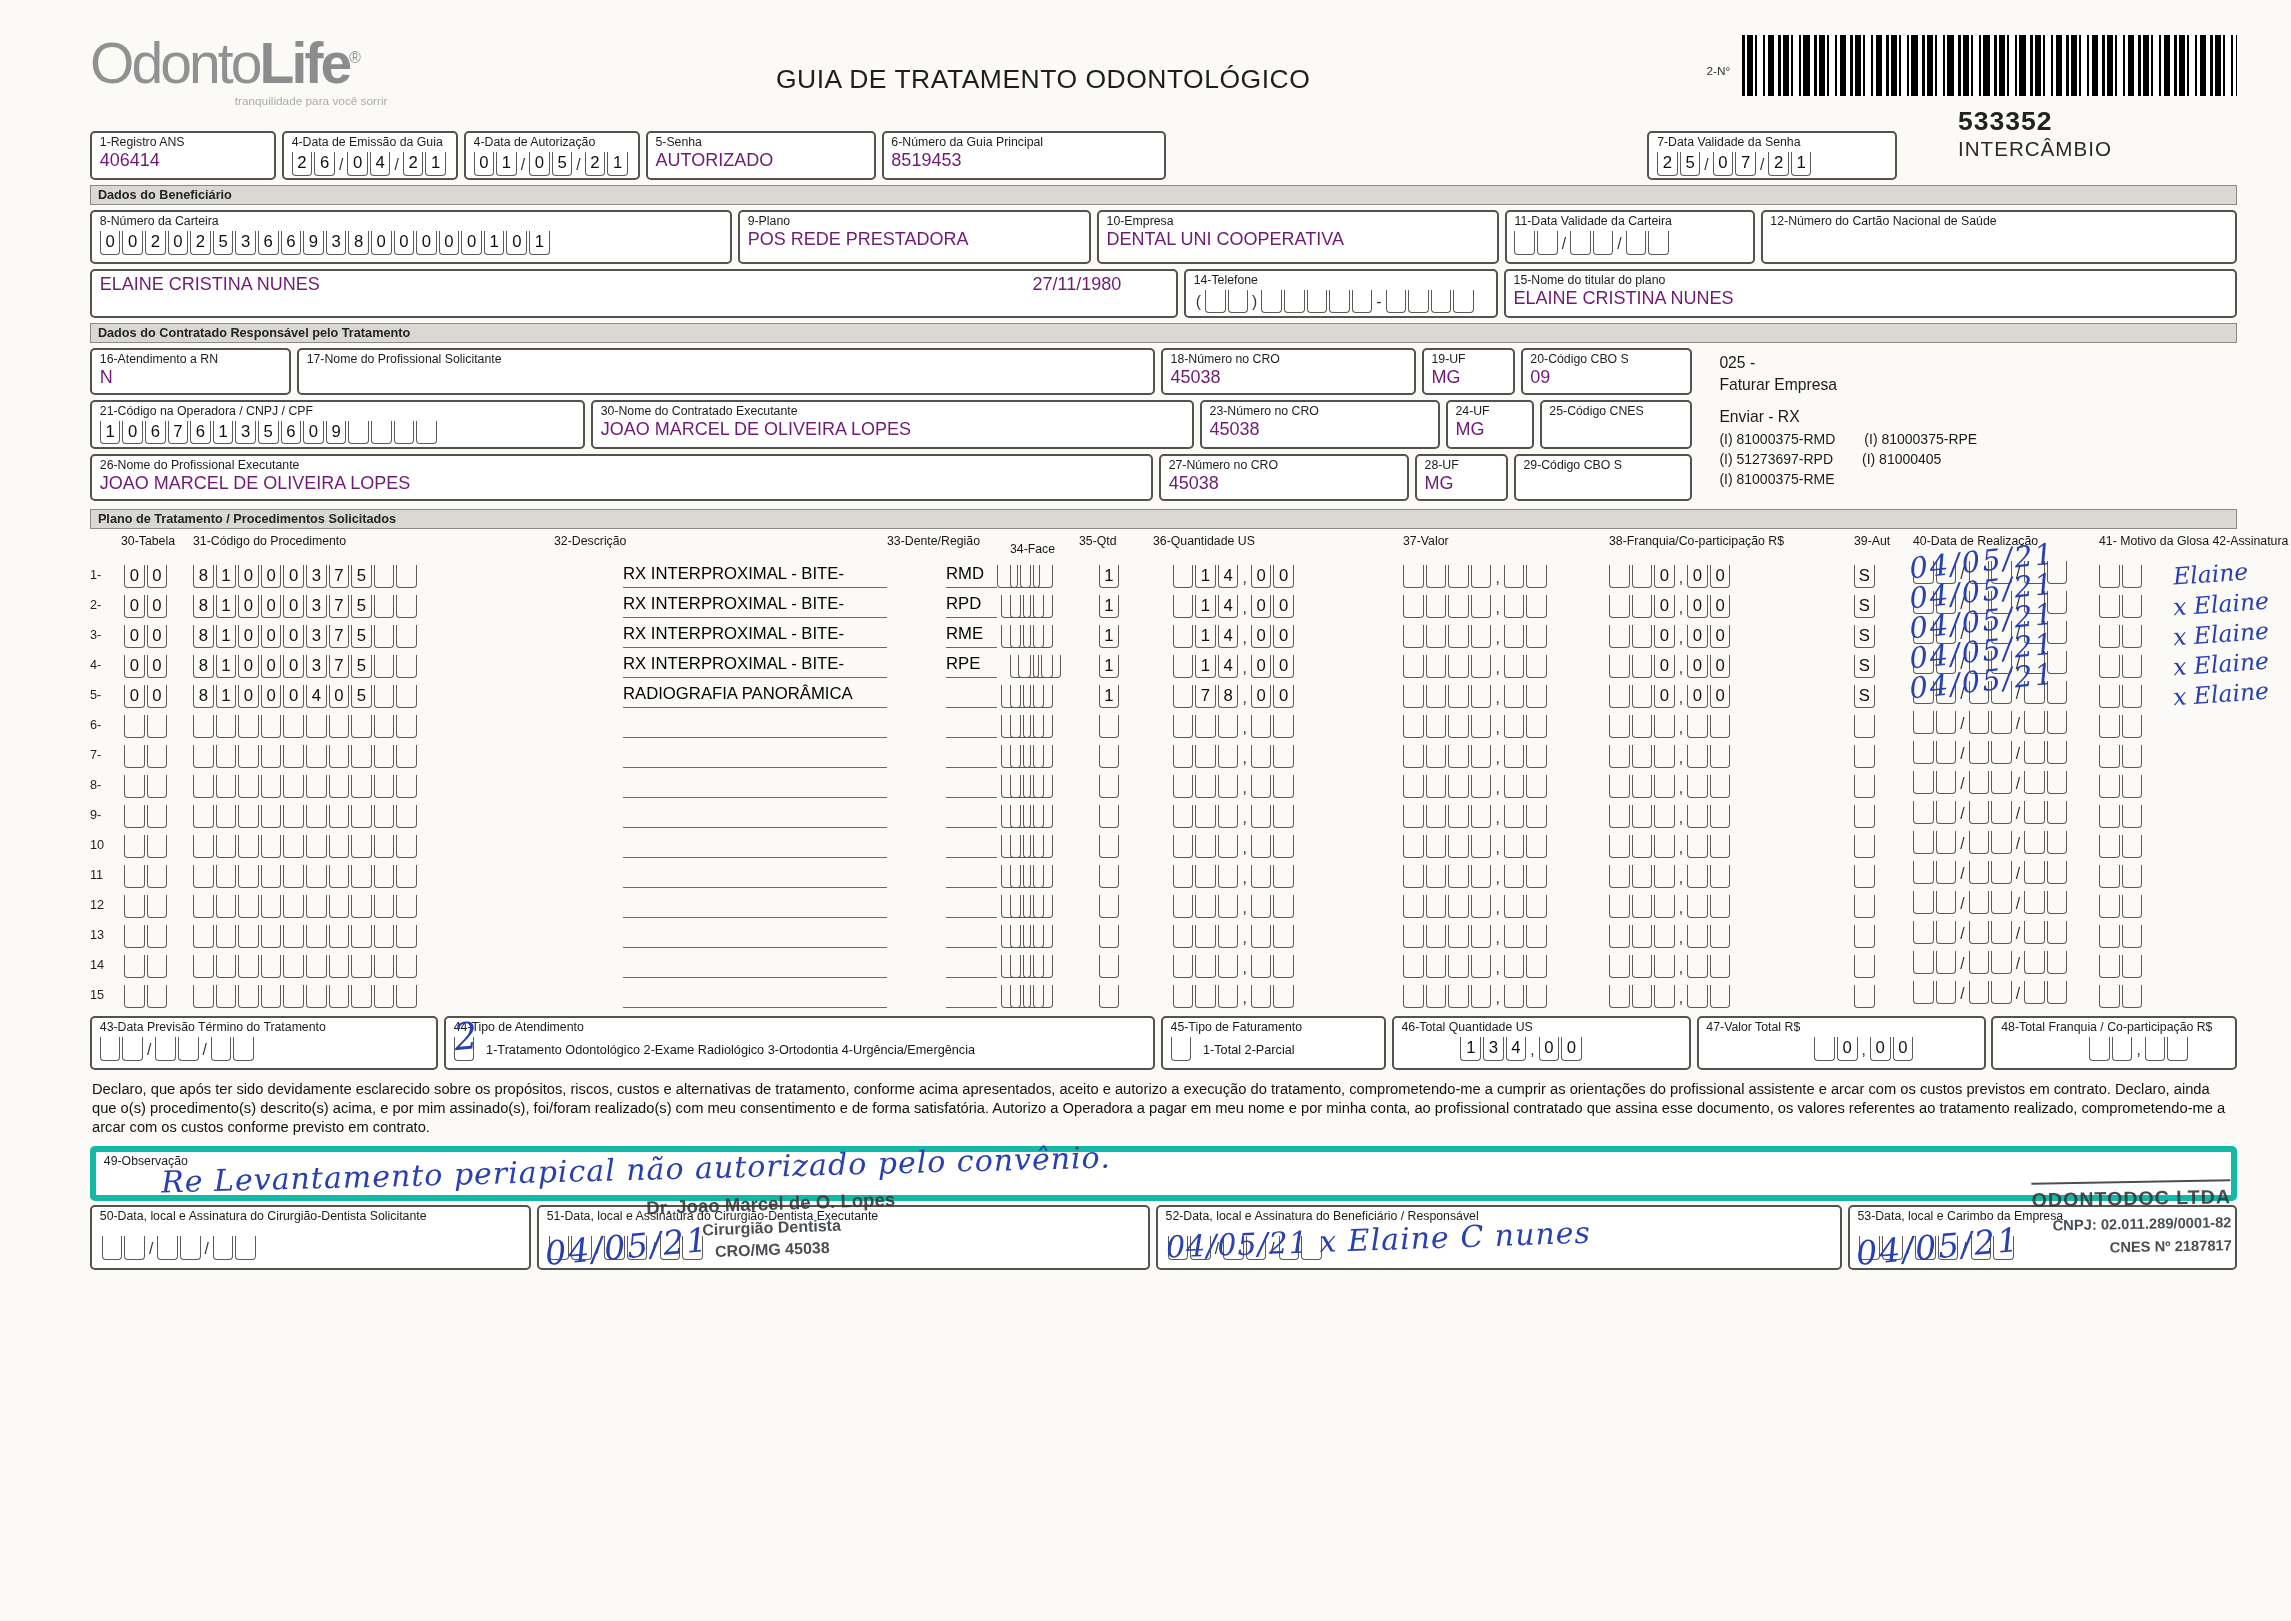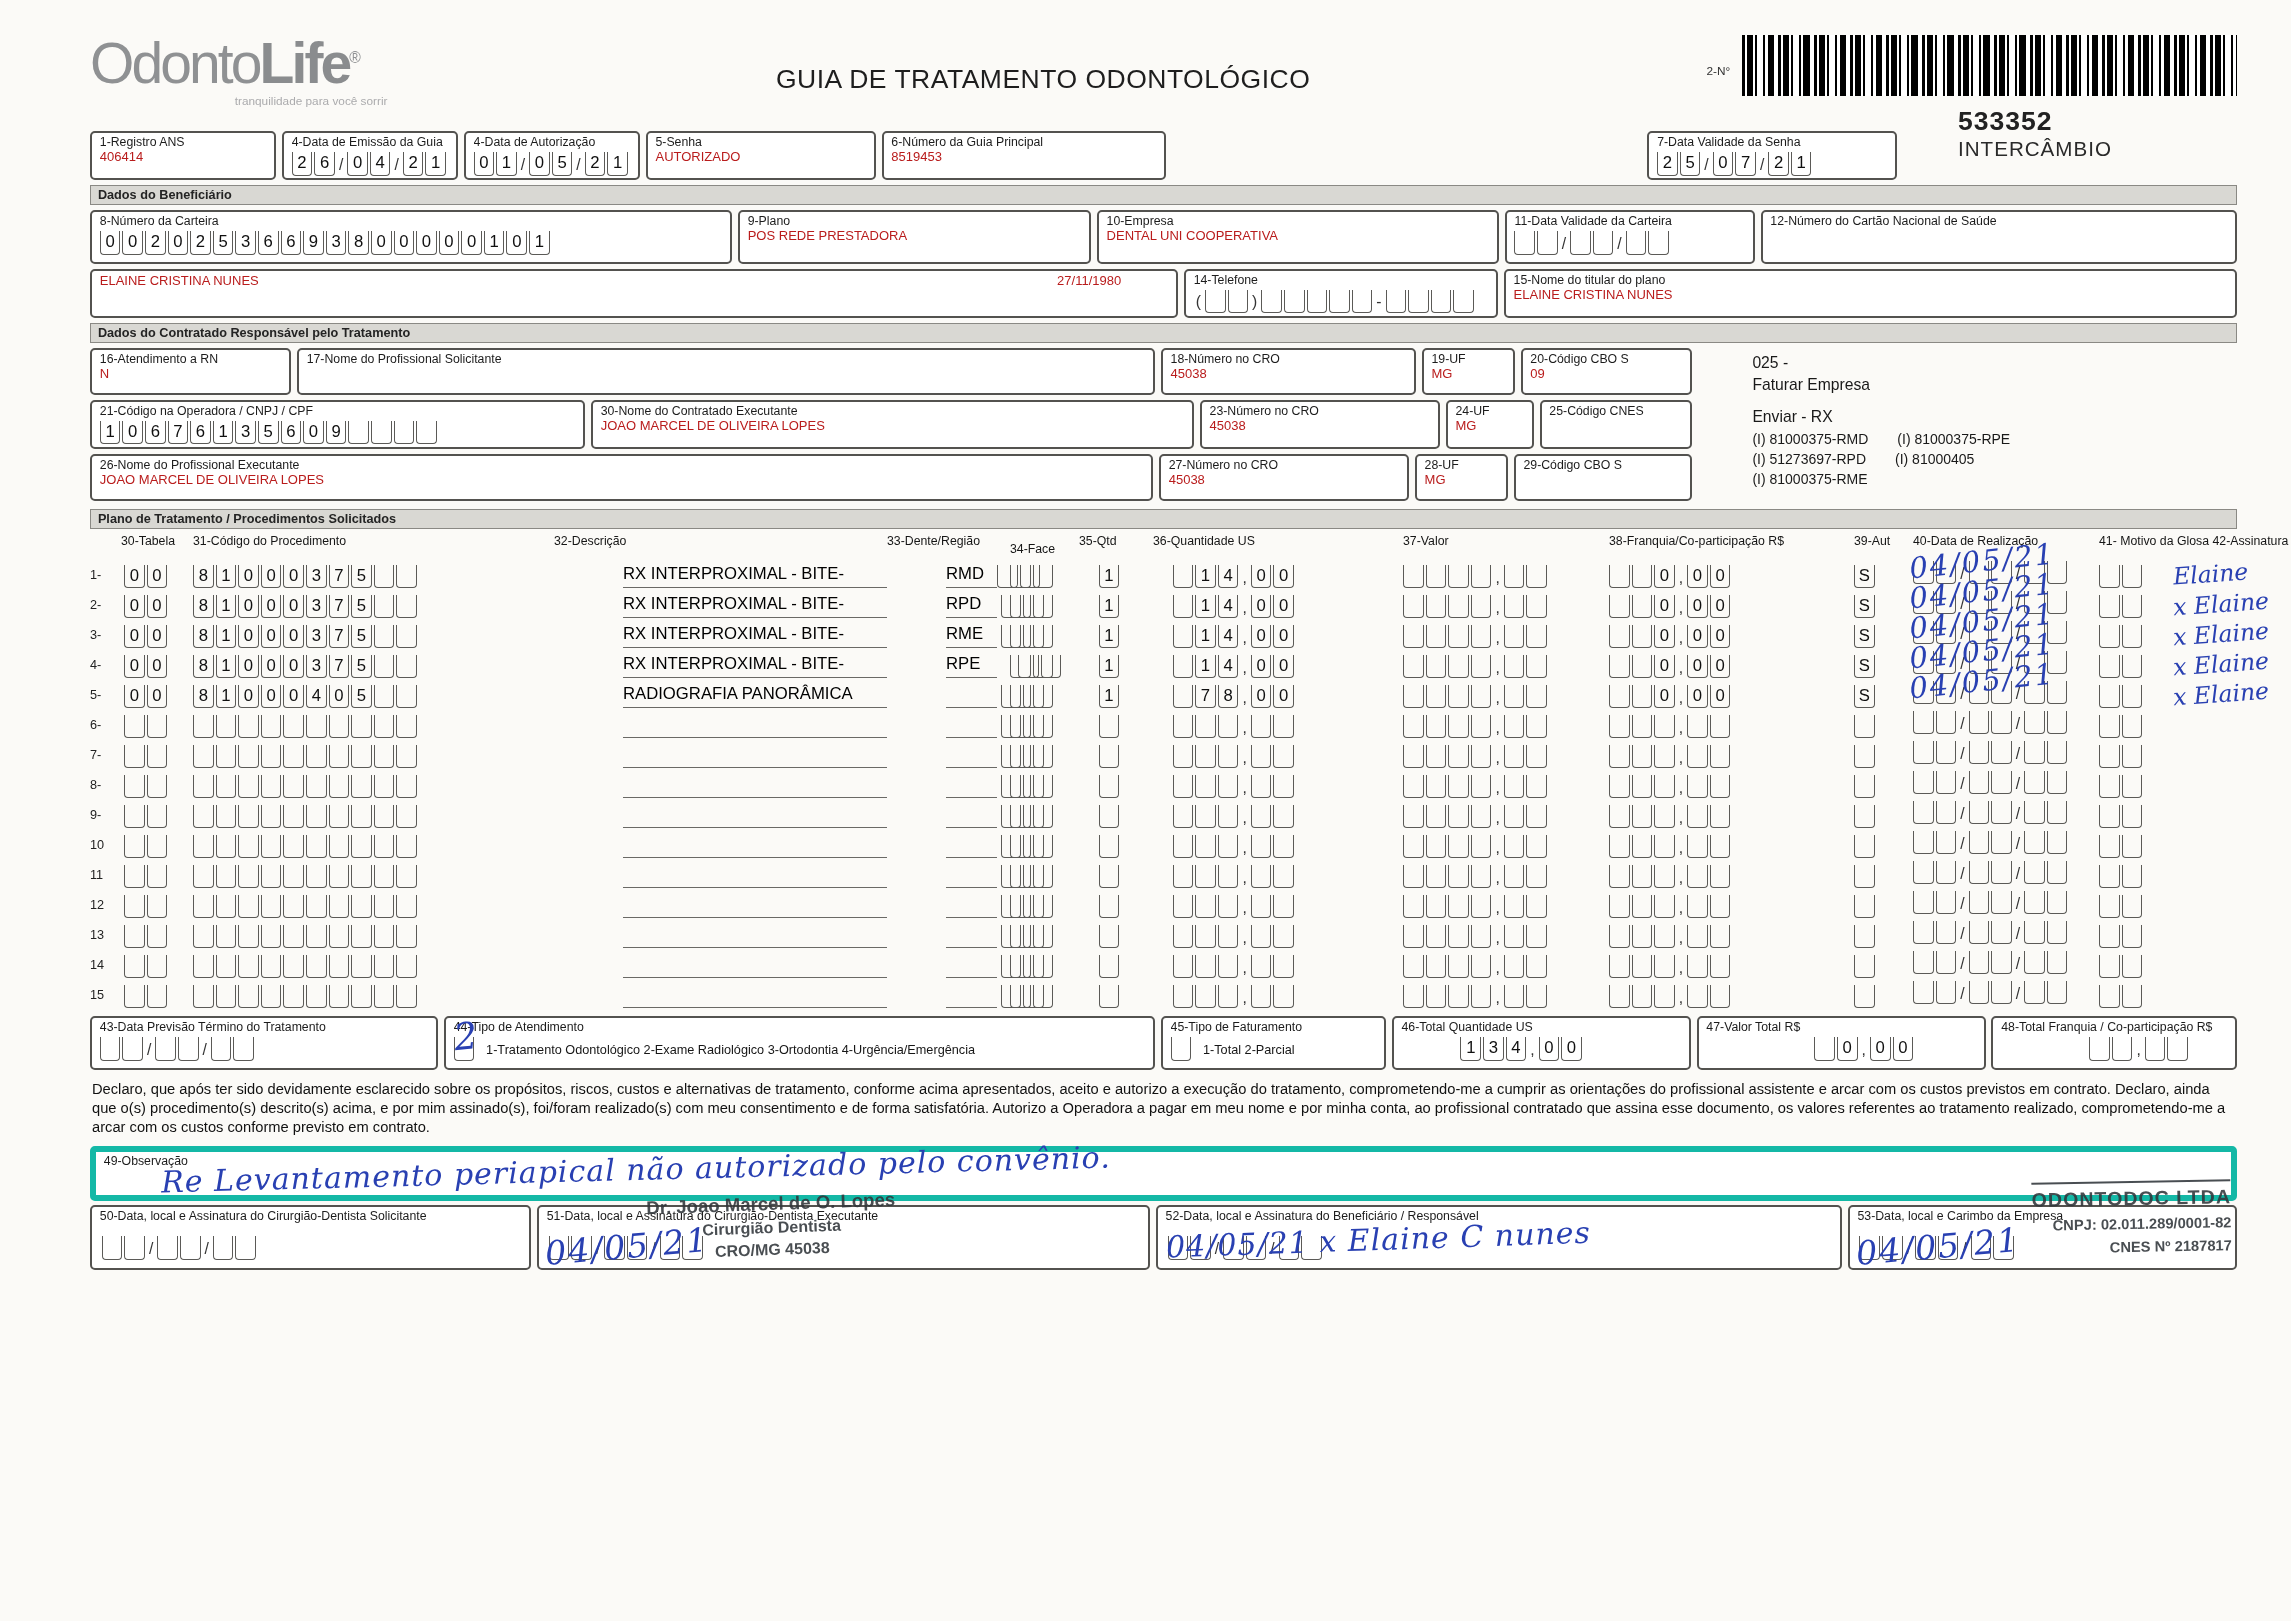--- a/index.html
+++ b/index.html
@@ -19,35 +19,35 @@
   .bc-label { font-size:11.8px; color:#333; margin-top:29px; }
   .barcode { width:495px; height:61px; background:repeating-linear-gradient(90deg,#000 0 2.9px,#fff 2.9px 4.9px,#000 4.9px 10.8px,#fff 10.8px 12.7px,#000 12.7px 14.7px,#fff 14.7px 20.6px,#000 20.6px 22.5px,#fff 22.5px 25.5px,#000 25.5px 32px,#fff 32px 36px); }
   .guide-num { position:absolute; right:125px; top:73px; }
   .gn { font-size:26.5px; font-weight:bold; color:#222; letter-spacing:1px; }
   .gt { font-size:20.6px; color:#2a2a2a; letter-spacing:1px; }
 
   
   .frow { display:flex; gap:5.9px; margin-bottom:4.9px; }
   .field { border:2px solid #53524f; border-radius:4.9px; background:#fff; padding:2px 7.8px 2.9px; min-height:47px; position:relative; }
   .lbl { display:block; font-size:12.3px; color:#1c1c1c; line-height:1.15; white-space:nowrap; overflow:hidden; }
-  .val { display:block; font-size:13px; color:#b91c1c; line-height:1.25; white-space:nowrap; }
+  .val { display:block; font-size:18px; color:#701a75; line-height:1.25; white-space:nowrap; }
   .val-row { display:flex; justify-content:space-between; padding-right:47px; }
   .sec-bar { background:#d9d8d3; border:1px solid #8a8984; font-size:12.7px; font-weight:bold; color:#242424; padding:2px 6.9px; margin:2.9px 0 4.9px; }
 
   
   .comb { display:inline-flex; align-items:flex-end; gap:2px; margin-top:2.9px; }
   .comb .cell { width:20.6px; height:23.5px; flex:none; border:1.6px solid #5b5a57; border-top:none; border-radius:0 0 3.9px 3.9px; font-size:16.7px; line-height:22.5px; text-align:center; color:#101010; }
   .comb .sep { font-size:15.7px; line-height:21.6px; margin:0 2px; color:#333; }
 
   
   .hand { font-family:"DejaVu Serif", serif; font-style:italic; color:#2940b2; }
   .stamp { position:absolute; color:#31363b; font-weight:bold; opacity:.88; }
 
   
-  .split { display:flex;gap:33px; }
+  .split { display:flex; }
   .split-left { width:1602px; }
   .notes { padding-left:27.4px; padding-top:3.9px; font-size:15.7px; color:#191919; line-height:1.45; }
   .nl-two { display:flex; gap:29px; }
   .nl-env { margin-top:8.8px; }
   .nl-ref { font-size:14px; }
 
   
   .proc-head { display:flex; font-size:12.3px; color:#161616; margin:2px 0 2.9px; }
   .proc-head span { flex:none; white-space:nowrap; }
   .proc-row { display:flex; align-items:flex-end; height:30px; }

